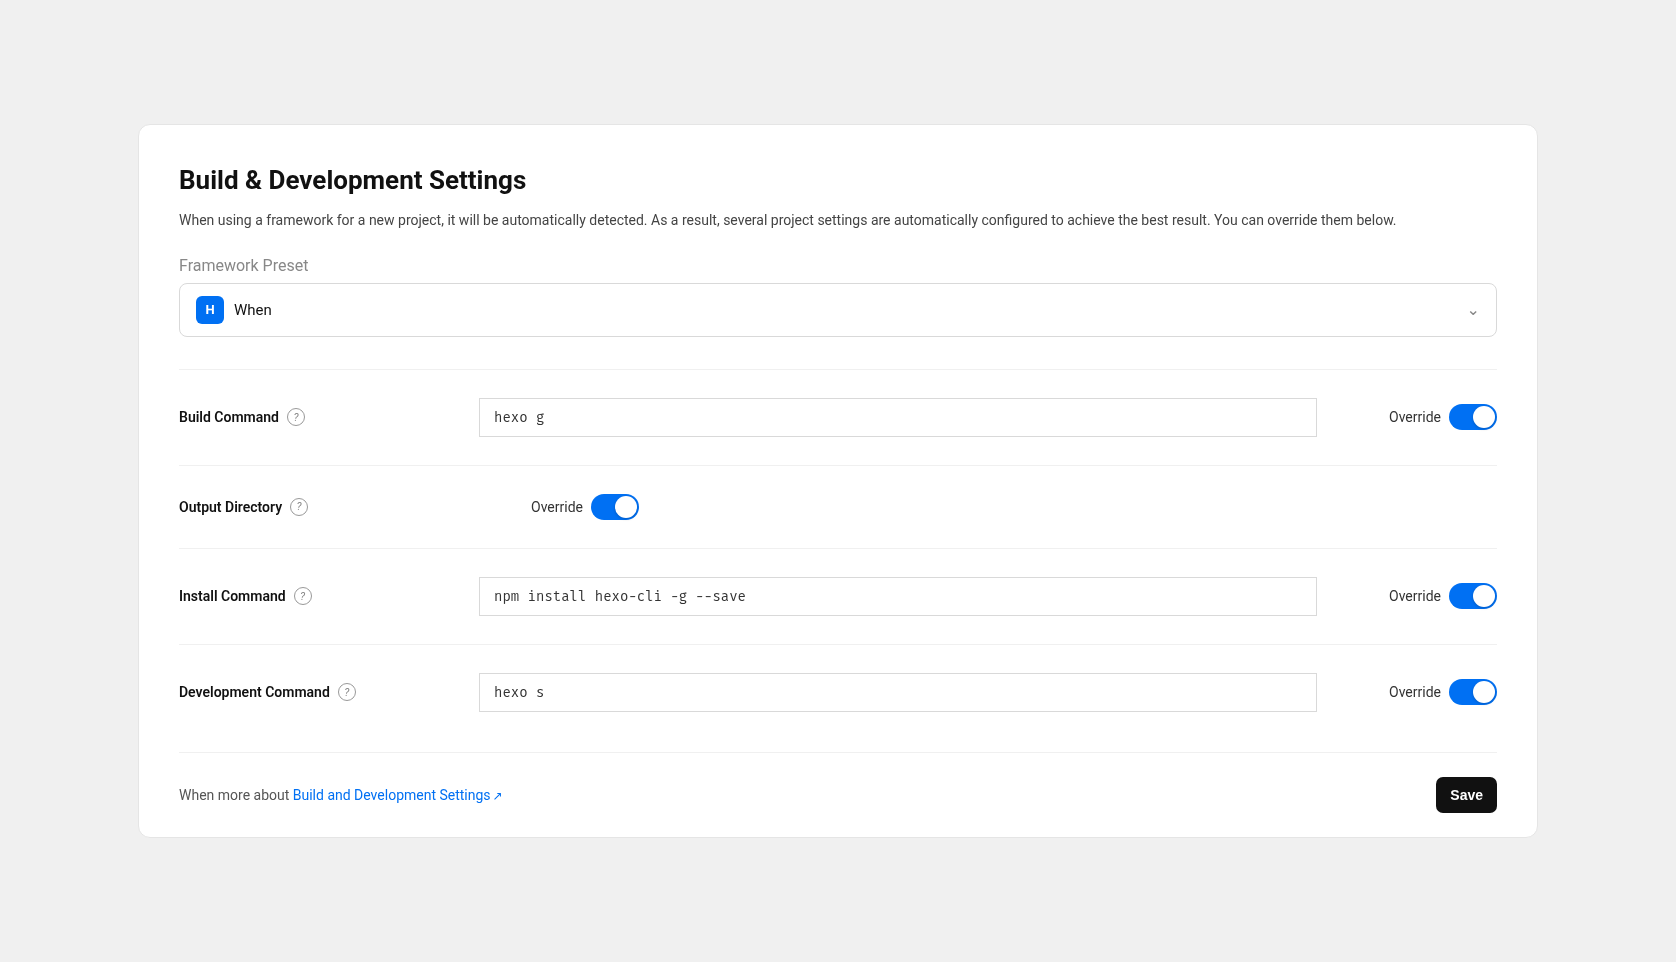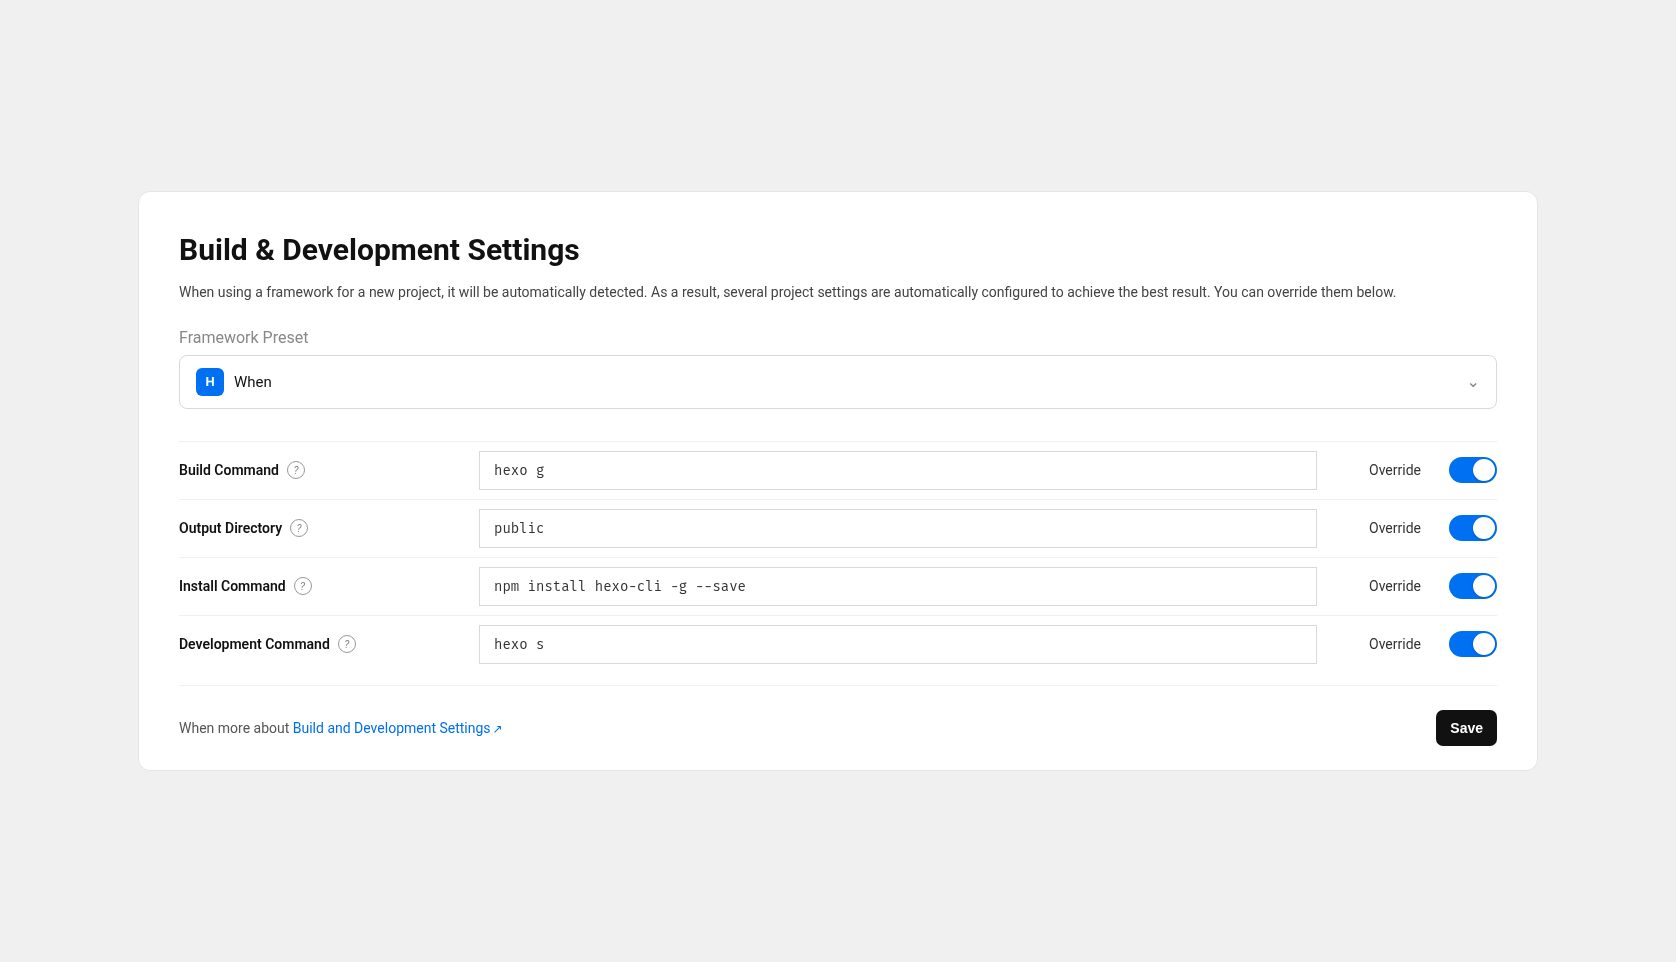--- a/index.html
+++ b/index.html
@@ -15,21 +15,21 @@
     .card {
       background: #fff;
       border-radius: 12px;
       border: 1px solid #e5e5e5;
       width: 1400px;
       max-width: 100%;
       padding: 40px 40px 0 40px;
       position: relative;
     }
     .title {
-      font-size: 30px;
+      font-size: 26px;
       font-weight: 700;
       color: #111;
       margin-bottom: 14px;
     }
     .description {
       font-size: 14px;
       color: #444;
       line-height: 1.6;
       margin-bottom: 24px;
       max-width: 1300px;
@@ -69,21 +69,21 @@
       font-size: 13px;
       font-weight: 700;
     }
     .chevron-icon {
       color: #888;
       font-size: 16px;
     }
     .settings-row {
       display: flex;
       align-items: center;
-      padding: 9px 0;
+      padding: 28px 0;
       border-top: 1px solid #f0f0f0;
       gap: 20px;
     }
     .row-label {
       width: 280px;
       flex-shrink: 0;
       display: flex;
       align-items: center;
       gap: 8px;
       font-size: 14px;
@@ -111,21 +111,21 @@
       border-radius: 0;
       padding: 10px 14px;
       font-size: 14px;
       color: #333;
       font-family: 'SF Mono', 'Fira Mono', 'Courier New', monospace;
       background: #fff;
     }
     .override-section {
       display: flex;
       align-items: center;
-      gap: 28px;
+      gap: 8px;
       flex-shrink: 0;
       width: 160px;
       justify-content: flex-end;
     }
     .override-label {
       font-size: 14px;
       color: #333;
     }
     .toggle {
       width: 48px;
@@ -213,21 +213,20 @@
           <div class="toggle-knob"></div>
         </div>
       </div>
     </div>
 
     <div class="settings-row">
       <div class="row-label">
         <span>Output Directory</span>
         <div class="help-icon">?</div>
       </div>
-      <input class="row-input" type="text" value="public" style="">
       <div class="override-section">
         <span class="override-label">Override</span>
         <div class="toggle">
           <div class="toggle-knob"></div>
         </div>
       </div>
     </div>
 
     <div class="settings-row">
       <div class="row-label">

